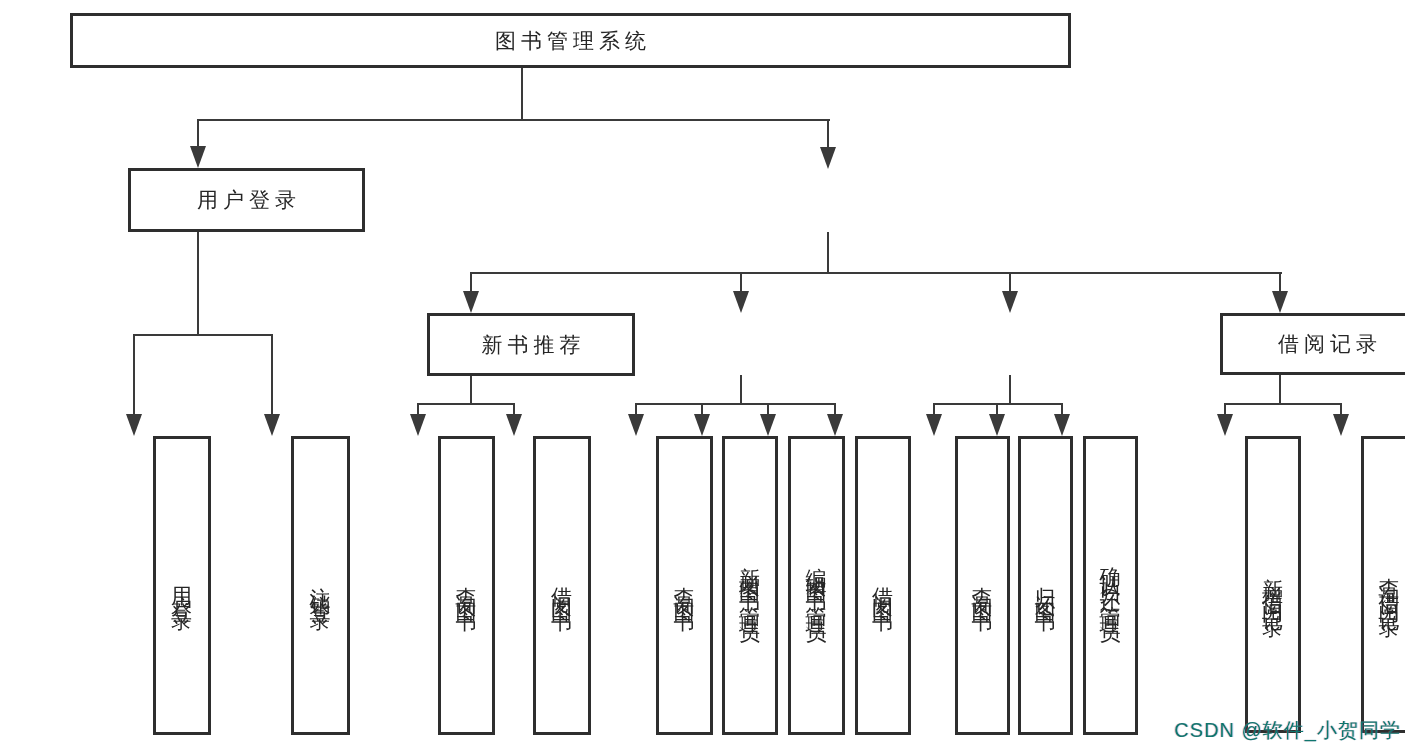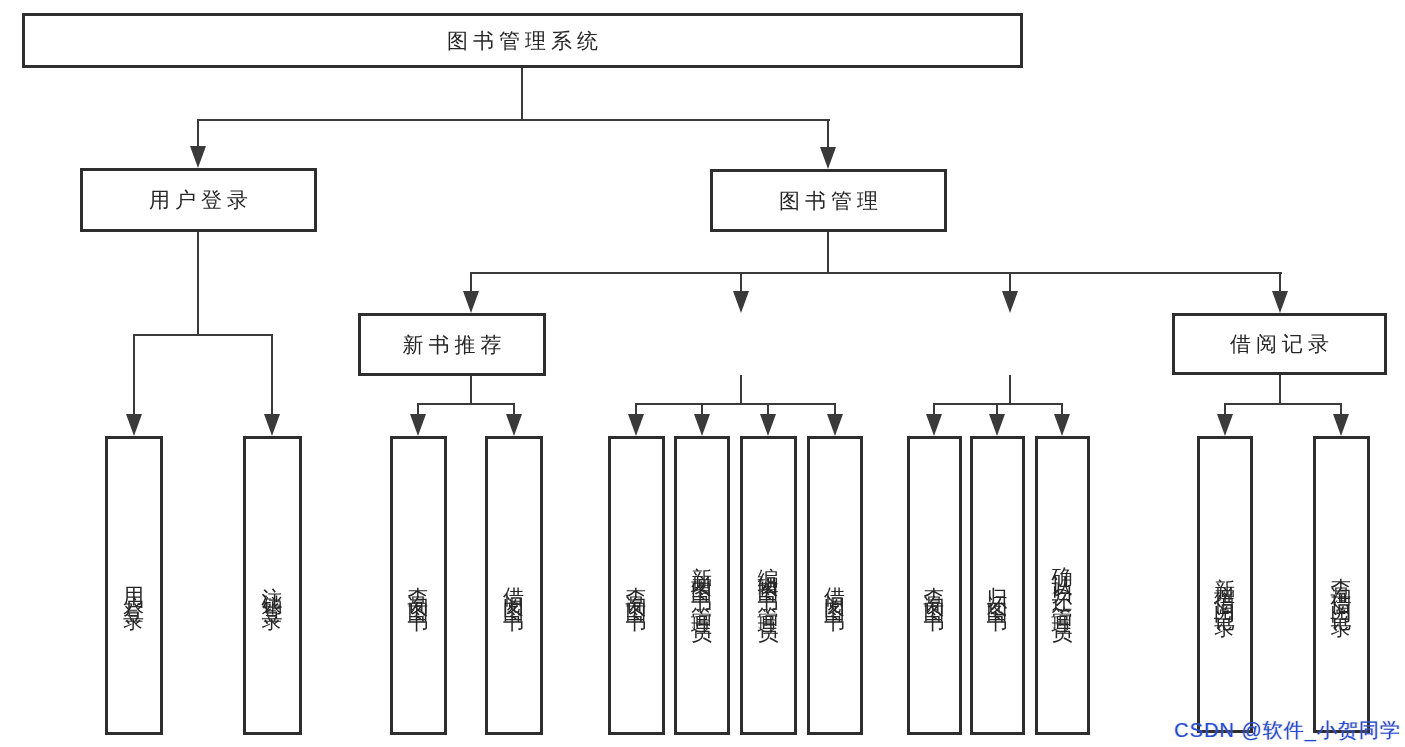--- a/index.html
+++ b/index.html
@@ -2,57 +2,54 @@
 <html><head>
 <meta charset="utf-8">
 <style>
   html,body{margin:0;padding:0;background:#ffffff;}
   .canvas{
     position:relative;width:1405px;height:747px;background:#ffffff;overflow:hidden;
     font-family:"Liberation Sans","DejaVu Sans",sans-serif;color:#262626;
   }
   .node{
     position:absolute;box-sizing:border-box;background:#ffffff;
-    border:3px solid #2e2e2e;display:flex;align-items:center;justify-content:center;
+    border:3px solid #2e2e2e;display:flex;align-items:center;justify-content:center;margin-left:48px;
   }
   .hlabel{font-size:21px;letter-spacing:5px;text-indent:5px;white-space:nowrap;color:#262626;}
   .vtext{
     writing-mode:vertical-rl;text-orientation:mixed;font-size:21px;
     letter-spacing:8px;line-height:1;color:#262626;white-space:nowrap;
   }
   .vline{position:absolute;width:2px;background:#3a3a3a;}
   .hline{position:absolute;height:2px;background:#3a3a3a;}
   .arrow{
     position:absolute;width:0;height:0;
     border-left:8px solid transparent;border-right:8px solid transparent;
     border-top:22px solid #3a3a3a;
   }
   .watermark{
     position:absolute;right:4px;bottom:3px;font-size:20px;letter-spacing:1px;
-    color:#1d4ed8;z-index:10;
+    color:#0f766e;z-index:10;
     text-shadow:-1px 0 0 rgba(225,90,90,0.30), 1px 0 0 rgba(90,140,225,0.30);
   }
 </style>
 </head>
 <body>
 
 <div class="canvas">
 
   <div class="node" style="left:22px;top:13px;width:1001px;height:55px">
     <span class="hlabel">图书管理系统</span>
   </div>
 
   <div class="node" style="left:80px;top:168px;width:237px;height:64px">
     <span class="hlabel">用户登录</span>
   </div>
-  <div class="node" style="left:710px;top:169px;width:237px;height:63px">
-    <span class="hlabel">图书管理</span>
-  </div>
 
-  <div class="node" style="left:358px;top:313px;width:188px;height:63px">
+  <div class="node" style="left:379px;top:313px;width:208px;height:63px">
     <span class="hlabel">新书推荐</span>
   </div>
   <div class="node" style="left:1172px;top:313px;width:215px;height:62px">
     <span class="hlabel">借阅记录</span>
   </div>
 
   <div class="node" style="left:105px;top:436px;width:58px;height:299px">
     <span class="vtext">用户登录</span>
   </div>
   <div class="node" style="left:243px;top:436px;width:59px;height:299px">

